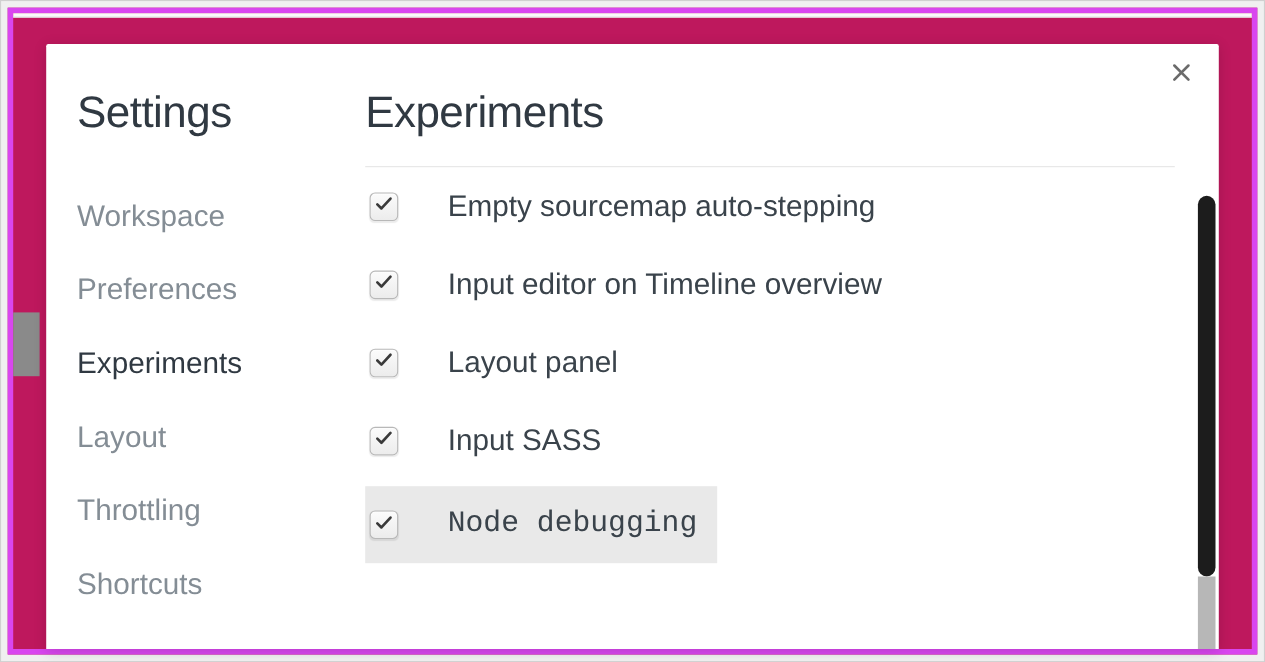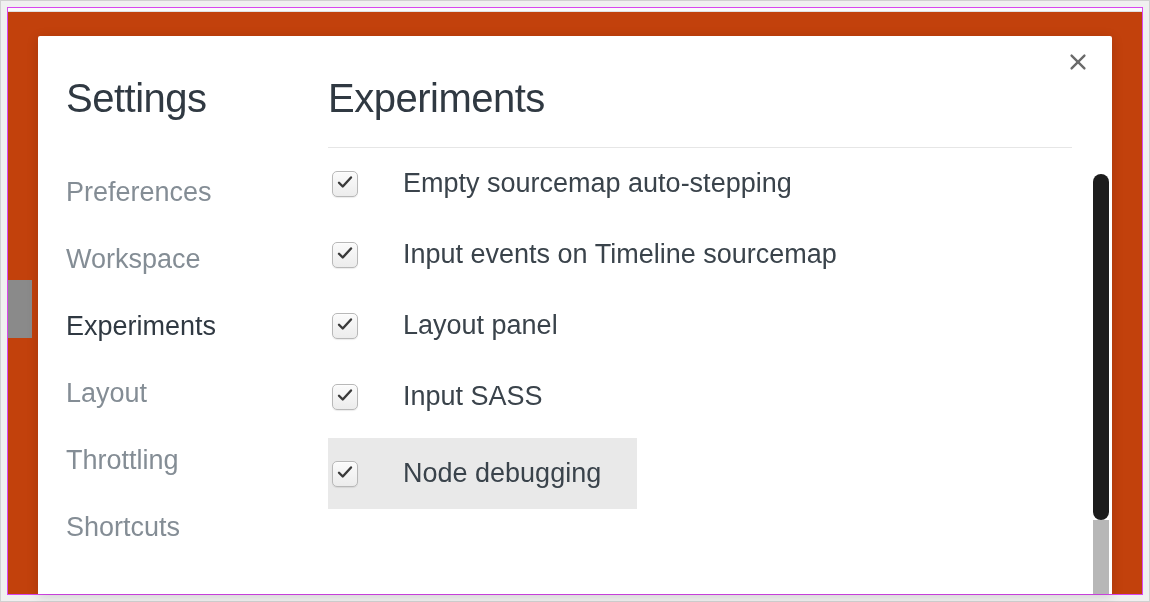--- a/index.html
+++ b/index.html
@@ -12,22 +12,22 @@
       position: relative;
     }
     .outer-frame {
       position: absolute;
       top: 0; left: 0; right: 0; bottom: 0;
       background: #f0f0f0;
       border: 1px solid #d0d0d0;
       padding: 6px;
     }
     .inner-frame {
-      background: #c2410c;
-      border: 1px solid #d946ef;
+      background: #be185d;
+      border: 5px solid #d946ef;
       width: 100%;
       height: 100%;
       position: relative;
     }
     .thin-top {
       height: 4px;
       background: #fafafa;
       border-bottom: 1px solid #e0e0e0;
     }
     .left-edge-marker {
@@ -106,23 +106,24 @@
     }
     .experiment-row {
       display: flex;
       align-items: center;
       padding: 20px 10px 20px 4px;
       gap: 22px;
     }
     .experiment-row.highlighted {
       background: #e9e9e9;
       width: fit-content;
-      padding-right: 36px;
+      padding-right: 18px;
       padding-left: 4px;
       margin-top: 6px;
+      font-family: Liberation Mono, monospace;
     }
     .checkbox {
       width: 26px;
       height: 26px;
       border-radius: 5px;
       background: linear-gradient(to bottom, #fbfbfb, #ececec);
       border: 1px solid #b8b8b8;
       box-shadow: inset 0 1px 0 rgba(255,255,255,0.6), 0 1px 1px rgba(0,0,0,0.08);
       display: flex;
       align-items: center;
@@ -179,22 +180,22 @@
         <span>
           <svg viewBox="0 0 24 24" fill="none" stroke="currentColor" stroke-width="2.6" stroke-linecap="round">
             <line x1="5" y1="5" x2="19" y2="19"></line>
             <line x1="19" y1="5" x2="5" y2="19"></line>
           </svg>
         </span>
       </div>
 
       <div class="sidebar">
         <div class="sidebar-title">Settings</div>
+        <div class="sidebar-item">Workspace</div>
         <div class="sidebar-item">Preferences</div>
-        <div class="sidebar-item">Workspace</div>
         <div class="sidebar-item active">Experiments</div>
         <div class="sidebar-item">Layout</div>
         <div class="sidebar-item">Throttling</div>
         <div class="sidebar-item">Shortcuts</div>
       </div>
 
       <div class="main">
         <div class="main-title">Experiments</div>
         <div class="experiments-list">
 
@@ -210,21 +211,21 @@
           </div>
 
           <div class="experiment-row">
             <div class="checkbox">
               <span>
                 <svg viewBox="0 0 24 24" fill="none" stroke="#3a3a3a" stroke-width="3.2" stroke-linecap="round" stroke-linejoin="round">
                     <polyline points="4 13 9 18 20 6"></polyline>
                   </svg>
               </span>
             </div>
-            <span class="experiment-label">Input events on Timeline sourcemap</span>
+            <span class="experiment-label">Input editor on Timeline overview</span>
           </div>
 
 
           <div class="experiment-row">
             <div class="checkbox">
               <span>
                 <svg viewBox="0 0 24 24" fill="none" stroke="#3a3a3a" stroke-width="3.2" stroke-linecap="round" stroke-linejoin="round">
                     <polyline points="4 13 9 18 20 6"></polyline>
                   </svg>
               </span>

